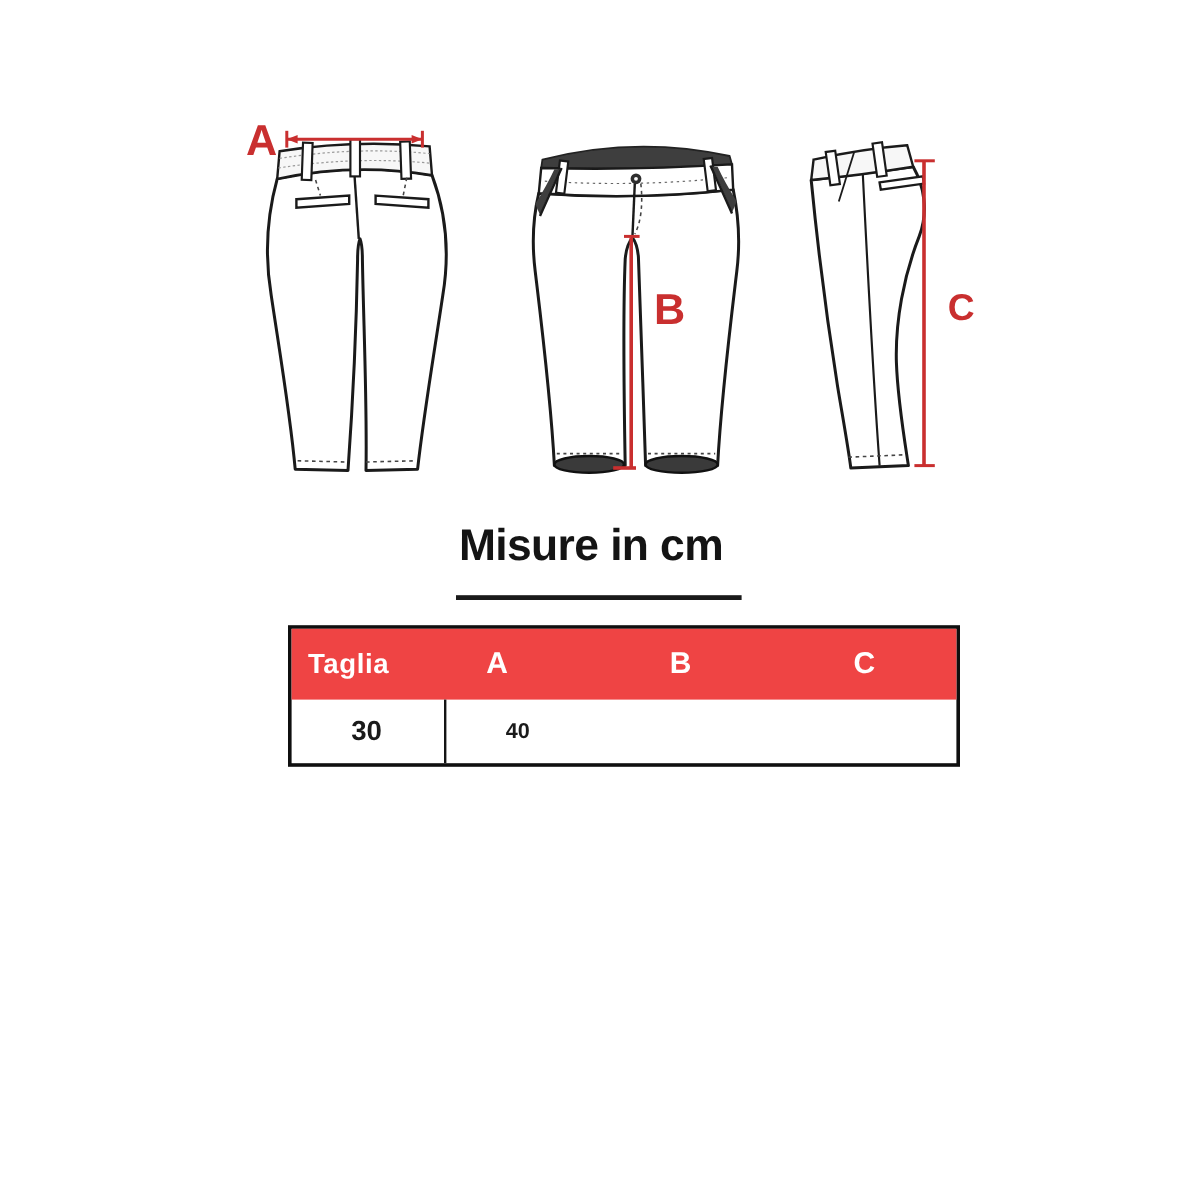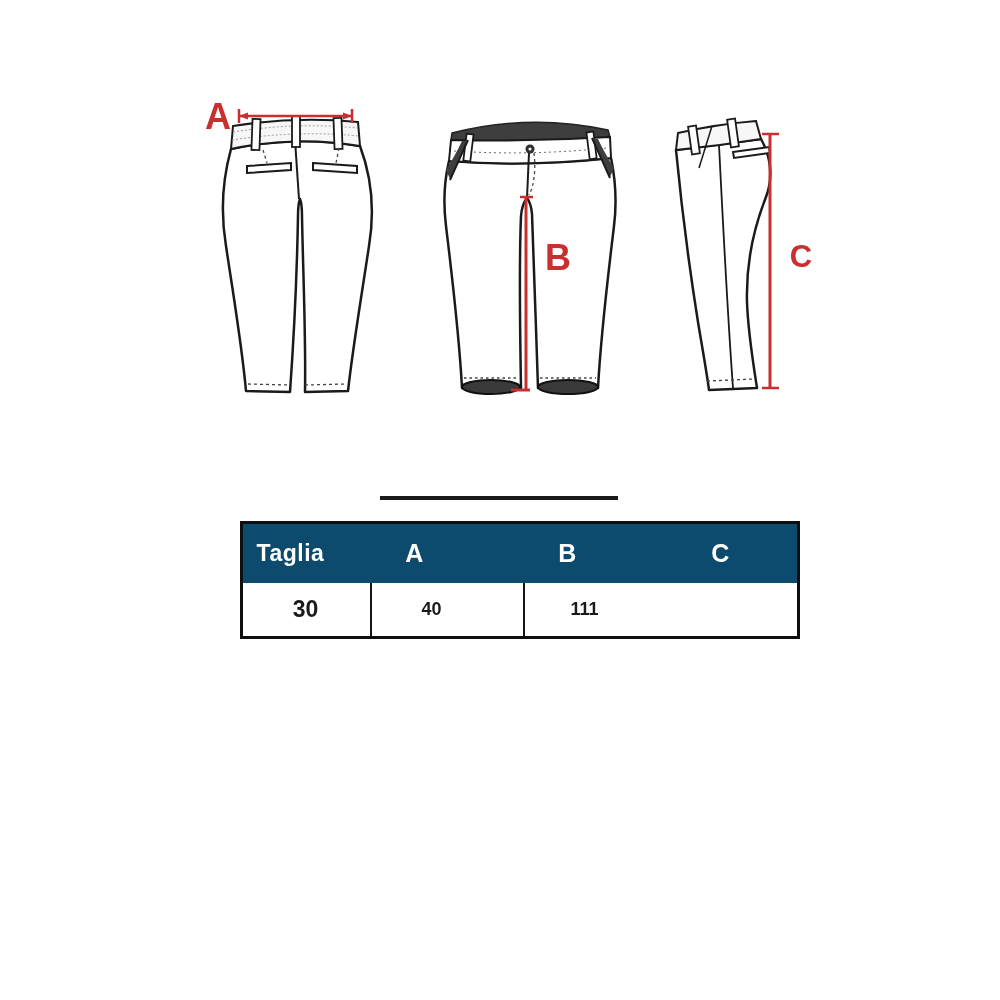--- a/index.html
+++ b/index.html
@@ -13,21 +13,21 @@
     font-size:37px;font-weight:bold;color:#141414;letter-spacing:-0.5px;
   }
   .title-underline{
     position:absolute;left:380px;top:496px;width:238px;height:4px;background:#1a1a1a;
   }
   .size-table{
     position:absolute;left:240px;top:521px;width:560px;
     border:3px solid #0f0f0f;box-sizing:border-box;background:#fff;
   }
   .thead,.trow{display:grid;grid-template-columns:95px 153px 153px 153px;}
-  .thead{background:#0c4a6e;color:#ffffff;height:59px;}
+  .thead{background:#ef4444;color:#ffffff;height:59px;}
   .trow{height:53px;color:#1a1a1a;}
   .th,.td{
     display:flex;align-items:center;justify-content:center;
     font-weight:bold;box-sizing:border-box;
   }
   .th{font-size:23px;letter-spacing:0.5px;}
   .th.letter{font-size:25px;}
   .td{font-size:18px;}
   .td.size-col{font-size:23px;padding-left:30px;}
   .trow .td + .td{border-left:2.5px solid #141414;margin-left:32px;}
@@ -136,29 +136,29 @@
 
       <g stroke="#c92f2f">
         <line x1="770" y1="134" x2="770" y2="388" stroke-width="3"></line>
         <line x1="762" y1="134" x2="779" y2="134" stroke-width="2.5"></line>
         <line x1="762" y1="388" x2="779" y2="388" stroke-width="2.5"></line>
       </g>
       <text class="meas" x="801" y="267" font-size="31" text-anchor="middle">C</text>
     </g>
   </svg>
 
+  <div class="page-title">Misure in cm</div>
   <div class="title-underline"></div>
 
   <div class="size-table">
     <div class="thead">
       <div class="th">Taglia</div>
       <div class="th letter">A</div>
       <div class="th letter">B</div>
       <div class="th letter">C</div>
     </div>
     <div class="trow">
       <div class="td size-col">30</div>
       <div class="td">40</div>
-      <div class="td">111</div>
     </div>
   </div>
 
 </div>
 
 </body></html>

